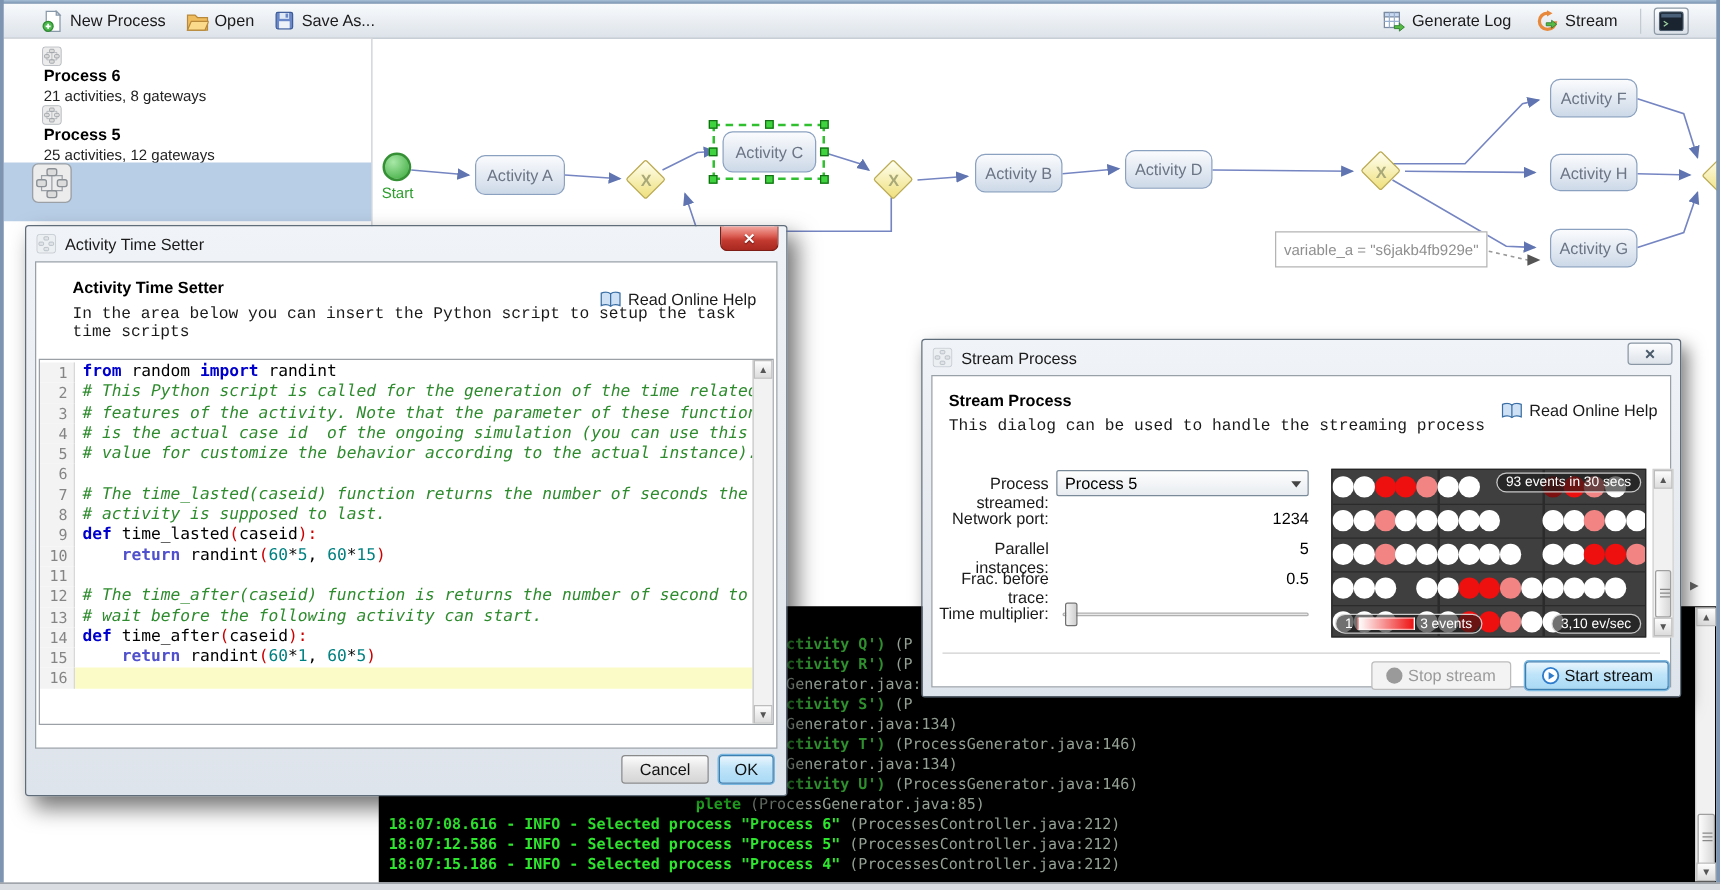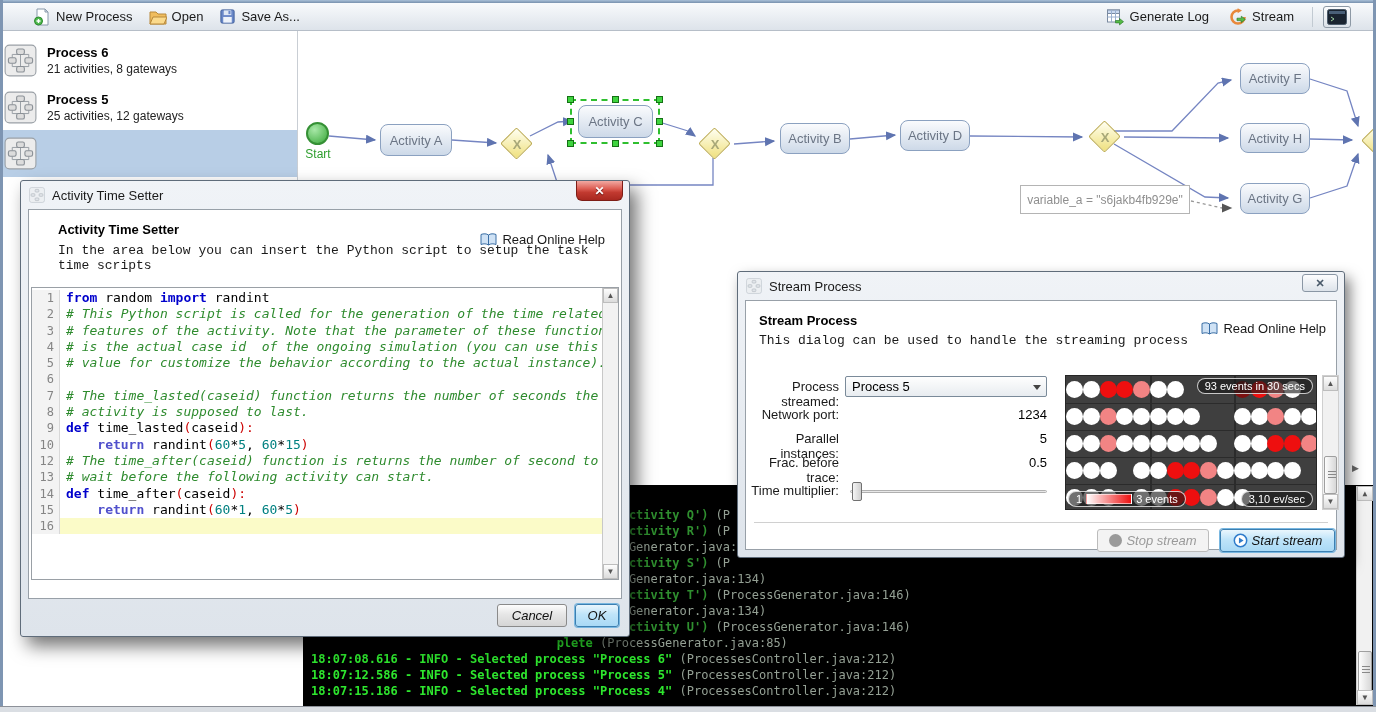--- a/index.html
+++ b/index.html
@@ -14,21 +14,21 @@
 
   
   .toolbar { position:absolute; left:3px; top:3px; right:3px; height:28px; background:linear-gradient(#f8fafc,#dde3ea); border-bottom:1px solid #b6bec8; display:flex; align-items:center; padding:0 22px; z-index:3; }
   .tbtn { display:flex; align-items:center; gap:5px; padding:2px 7px; font-size:13px; color:#1a1a1a; border:1px solid transparent; border-radius:3px; cursor:default; }
   .tb-right { margin-left:auto; display:flex; align-items:center; gap:4px; }
   .tb-sep { width:1px; height:20px; background:#c2cad2; margin:0 6px; }
   .console-btn { width:28px; height:22px; border:1px solid #8d99a5; border-radius:3px; background:linear-gradient(#fcfdfe,#dbe1e8); display:flex; align-items:center; justify-content:center; }
 
   
   .panel { position:absolute; left:3px; top:31px; width:295px; height:454px; background:#fff; border-right:1px solid #c9ced4; z-index:3; }
-  .pitem { position:absolute; left:0; width:100%; height:47px; display:flex; align-items:center; padding-left:1px; }
+  .pitem { position:absolute; left:0; width:100%; height:47px; display:flex; align-items:flex-start; padding-left:22px;flex-direction:column; }
   .pitem.selected { background:#b8cee6; }
   .ptxt { margin-left:10px; }
   .pname { font-size:13px; font-weight:bold; color:#000; }
   .pdet  { font-size:12px; color:#222; margin-top:2px; }
 
   
   .canvas { position:absolute; inset:0; z-index:1; }
   .edges { position:absolute; inset:0; pointer-events:none; }
   .edges polyline { fill:none; stroke:#7585c2; stroke-width:1.3; }
   .edges .dash { stroke:#999; stroke-dasharray:3,3; }
@@ -55,21 +55,21 @@
   .cthumb { position:absolute; left:1px; top:165px; width:14px; height:42px; background:linear-gradient(90deg,#fdfdfd,#d7d7d7); border:1px solid #9f9f9f; border-radius:2px; }
   .grip { position:absolute; left:3px; top:17px; width:8px; height:1px; background:#888; box-shadow:0 3px 0 #888, 0 -3px 0 #888; }
 
   
   .dlg { position:absolute; background:linear-gradient(#f0f3f7,#dee4eb); border:1px solid #5f6c7a; border-radius:3px; }
   .dlg-title { position:absolute; left:8px; top:6px; display:flex; align-items:center; gap:7px; font-size:13px; color:#1a1a1a; }
   .dlg-content { position:absolute; background:#fff; border:1px solid #98a0a8; }
   .heading { font-weight:bold; font-size:13px; color:#000; }
   .subtext { font-size:13px; color:#1a1a1a;font-family:Liberation Mono, monospace; }
   .help { position:absolute; display:flex; align-items:center; gap:5px; font-size:13px; color:#1a1a1a; }
-  .btn { position:absolute; height:23px; border:1px solid #8a8a8a; border-radius:3px; background:linear-gradient(#fdfdfd,#e6e6e6 45%,#d5d5d5); font-size:13px; color:#111; display:flex; align-items:center; justify-content:center; gap:4px; font-family:"Liberation Sans",sans-serif;font-style:italic; }
+  .btn { position:absolute; height:23px; border:1px solid #8a8a8a; border-radius:3px; background:linear-gradient(#fdfdfd,#e6e6e6 45%,#d5d5d5); font-size:13px; color:#111; display:flex; align-items:center; justify-content:center; gap:4px; font-family:"Liberation Sans",sans-serif; }
   .btn-default { background:linear-gradient(#eaf6fd,#bfe4f9 45%,#a9d9f5); border-color:#3c7fb1; box-shadow:0 0 0 1px #79b7e0; }
   .btn-disabled { color:#9a9a9a; border-color:#bcbcbc; background:#f3f3f3; }
 
   
   .dlg-ats { left:20px; top:180px; width:610px; height:457px; z-index:30; box-shadow:7px 9px 18px rgba(0,0,0,.55); }
   .close-red { position:absolute; right:6px; top:0; width:47px; height:20px; background:linear-gradient(#f2a9a2,#dd5f55 40%,#c23a30 60%,#a82820); border:1px solid #7e1d16; border-top:none; border-radius:0 0 6px 6px; color:#fff; font-weight:bold; font-size:12px; display:flex; align-items:center; justify-content:center; text-shadow:0 1px 1px #601010; }
   .ats-content { left:7px; right:7px; top:28px; height:390px; }
   .editor { position:absolute; left:2px; right:2px; top:77px; height:293px; border:1px solid #9aa0a6; display:flex; overflow:hidden; background:#fff; }
   .gutter-code { flex:1; display:flex; flex-direction:column; padding-top:2px; font-family:"DejaVu Sans Mono", monospace; font-size:13px; line-height:16.3px; overflow:hidden; }
   .crow { display:flex; }
@@ -671,20 +671,24 @@
             </div>
             <div class="crow">
               <div class="lnum">9</div>
               <div class="cline"><span class="sy-k">def</span><span class="sy-d"> time_lasted</span><span class="sy-p">(</span><span class="sy-d">caseid</span><span class="sy-p">)</span><span class="sy-p">:</span></div>
             </div>
             <div class="crow">
               <div class="lnum">10</div>
               <div class="cline"><span class="sy-d">    </span><span class="sy-k2">return</span><span class="sy-d"> randint</span><span class="sy-p">(</span><span class="sy-n">60</span><span class="sy-d">*</span><span class="sy-n">5</span><span class="sy-d">, </span><span class="sy-n">60</span><span class="sy-d">*</span><span class="sy-n">15</span><span class="sy-p">)</span></div>
             </div>
             <div class="crow">
+              <div class="lnum">11</div>
+              <div class="cline"> </div>
+            </div>
+            <div class="crow">
               <div class="lnum">12</div>
               <div class="cline"><span class="sy-c"># The time_after(caseid) function is returns the number of second to</span></div>
             </div>
             <div class="crow">
               <div class="lnum">13</div>
               <div class="cline"><span class="sy-c"># wait before the following activity can start.</span></div>
             </div>
             <div class="crow">
               <div class="lnum">14</div>
               <div class="cline"><span class="sy-k">def</span><span class="sy-d"> time_after</span><span class="sy-p">(</span><span class="sy-d">caseid</span><span class="sy-p">)</span><span class="sy-p">:</span></div>

